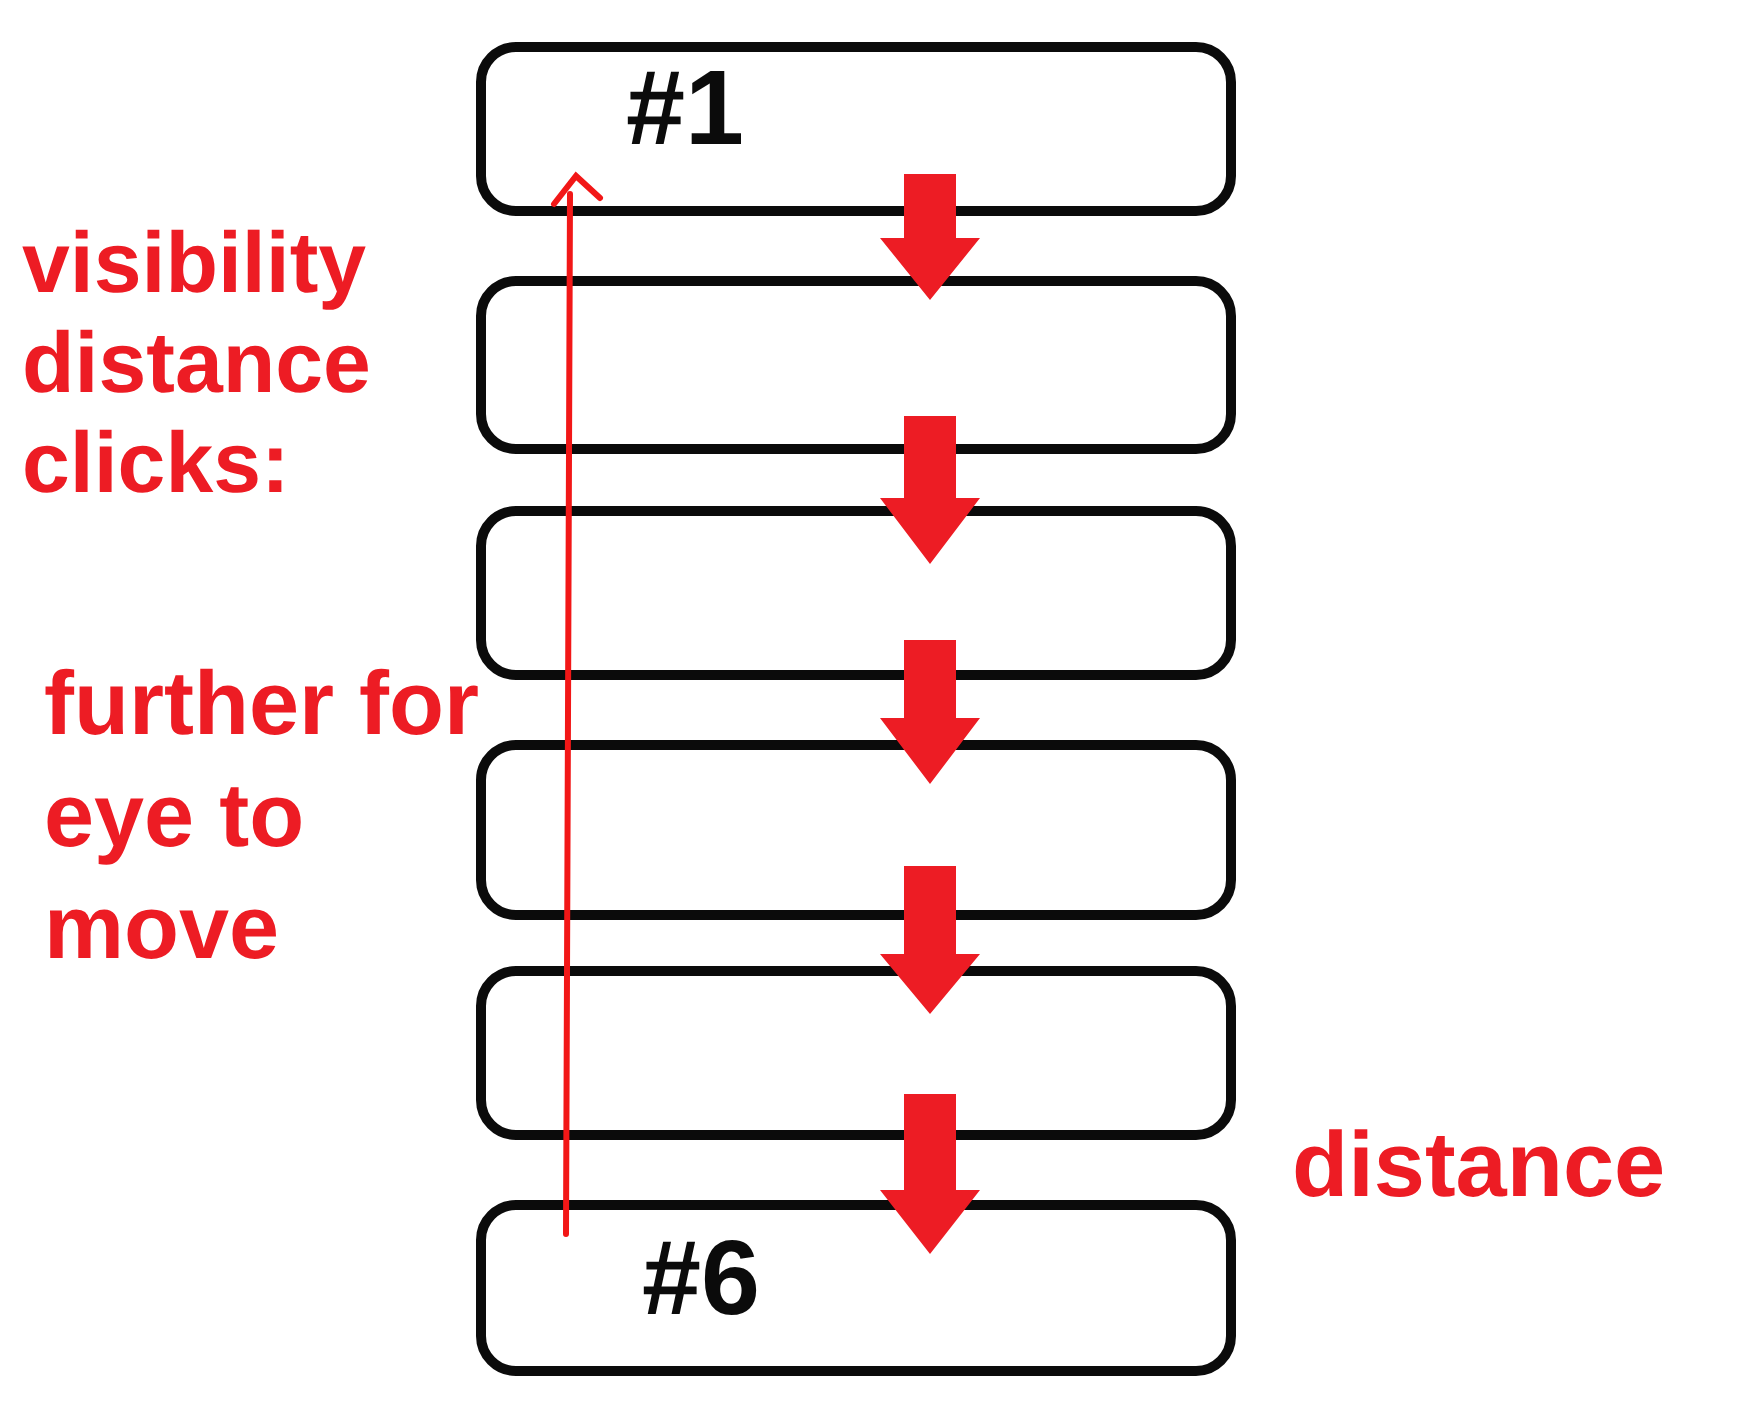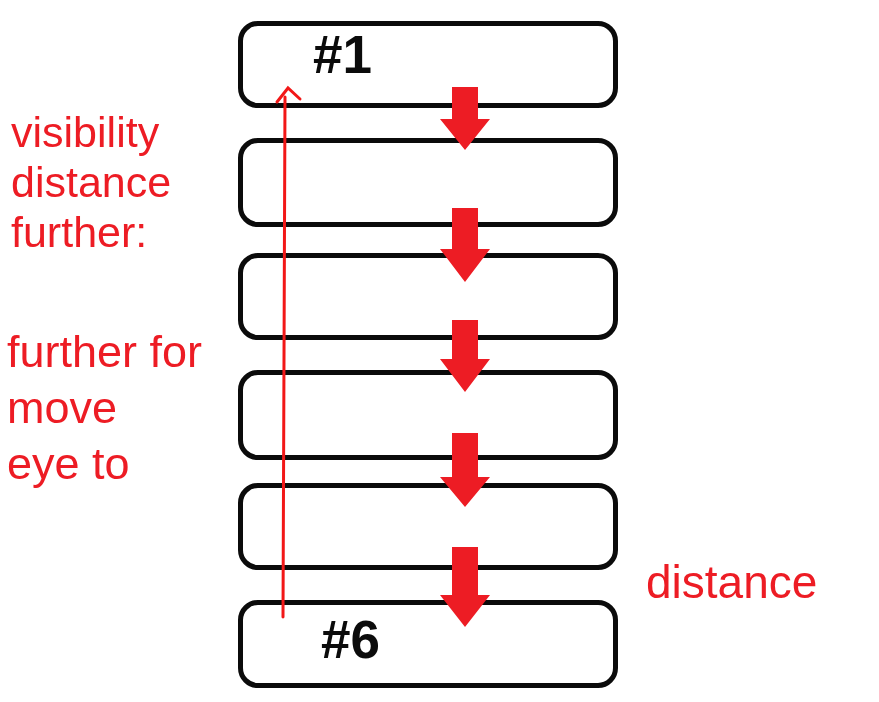--- a/index.html
+++ b/index.html
@@ -35,51 +35,51 @@
     font-size: 53px;
     line-height: 53px;
     color: var(--ink, #0b0b0b);
     white-space: nowrap;
   }
   .b1 .box-label { left: 70px; top: 2px; }
   .b6 .box-label { left: 78px; top: 8px; }
   
   .note {
     position: absolute;
-    font-weight: normal;
+    font-weight: bold;
     color: var(--accent-red, #ed1c24);
     white-space: nowrap;
     z-index: 2;
   }
   .note-top   { left: 11px;  top: 107px; font-size: 43px; line-height: 50px; }
-  .note-mid   { left: 7px;   top: 324px; font-size: 45px; line-height: 56px; }
+  .note-mid   { left: 22px;   top: 324px; font-size: 45px; line-height: 56px; }
   .note-right { left: 646px; top: 556px; font-size: 46px; line-height: 53px; }
   
   .overlay {
     position: absolute;
     left: 0; top: 0;
     z-index: 3;
     pointer-events: none;
   }
 </style>
 </head>
 <body>
 
 <div class="canvas">
 
   <div class="note note-top">
     <div>visibility</div>
     <div>distance</div>
-    <div>further:</div>
+    <div>clicks:</div>
   </div>
 
   <div class="note note-mid">
     <div>further for</div>
+    <div>eye to</div>
     <div>move</div>
-    <div>eye to</div>
   </div>
 
   <div class="note note-right">
     <div>distance</div>
   </div>
 
   <div class="box b1">
     <span class="box-label">#1</span>
   </div>
   <div class="box b2">

